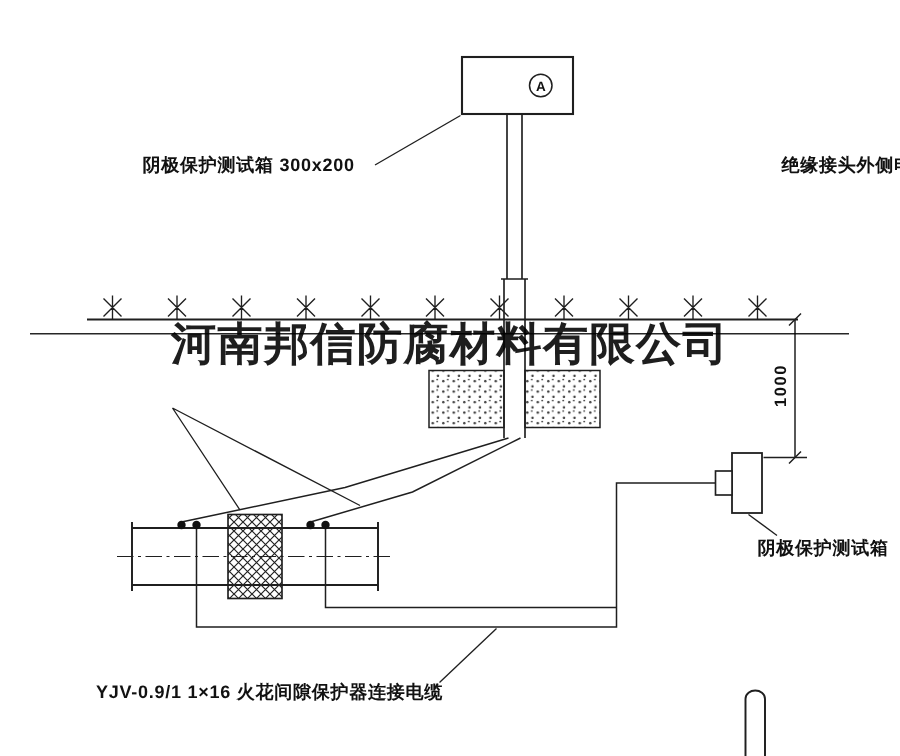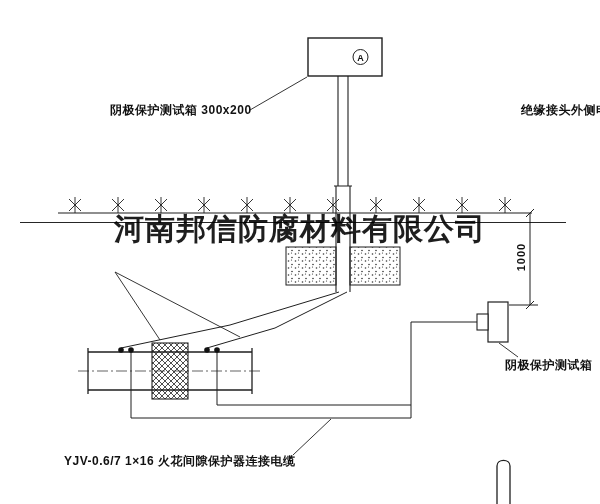--- a/index.html
+++ b/index.html
@@ -98,18 +98,18 @@
     <path d="M115,272 L160,340 M115,272 L240,337" stroke="#1f1f1f" stroke-width="0.9" fill="none"></path>
     <path d="M293,455 L331,419" stroke="#1f1f1f" stroke-width="0.9"></path>
     <path d="M518,357 L499,343" stroke="#1f1f1f" stroke-width="0.9"></path>
 
     <path d="M497,504 V466 C497,458.5 510,458.5 510,466 V504" fill="none" stroke="#1f1f1f" stroke-width="1.3"></path>
   </svg>
 
   <div class="watermark">河南邦信防腐材料有限公司</div>
   <div class="strike"></div>
 
-  <div class="label" style="left:110px;top:102px">阴极保护测试箱 300x200</div>
+  <div class="label" style="left:95px;top:102px">阴极保护测试箱 300x200</div>
   <div class="label" style="left:521px;top:102px">绝缘接头外侧电缆</div>
   <div class="label" style="left:505px;top:357px">阴极保护测试箱</div>
-  <div class="label" style="left:64px;top:453px">YJV-0.6/7 1×16  火花间隙保护器连接电缆</div>
+  <div class="label" style="left:64px;top:453px">YJV-0.9/1 1×16  火花间隙保护器连接电缆</div>
   <div class="label dim">1000</div>
 </div>
 
 </body></html>

